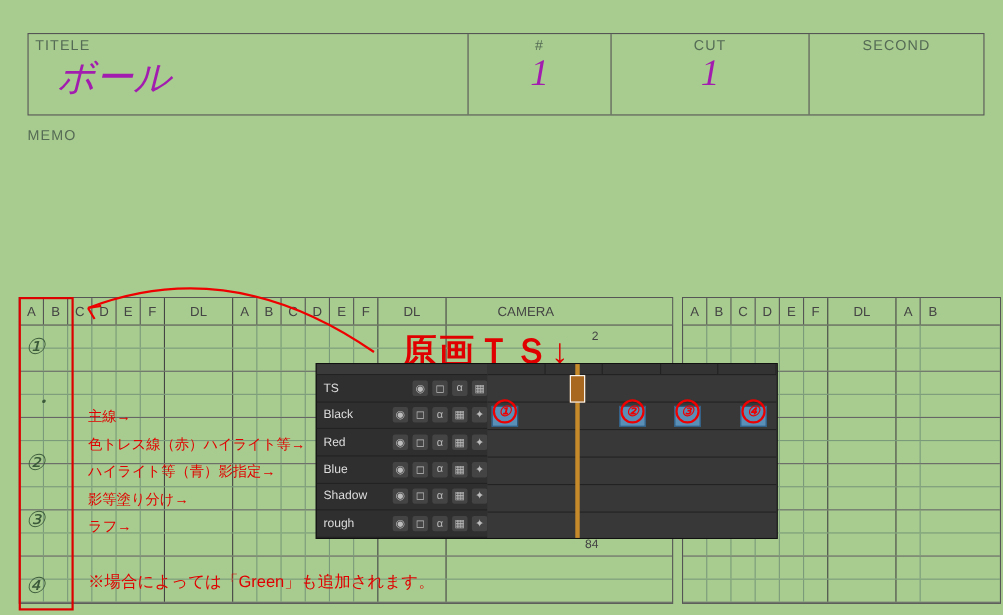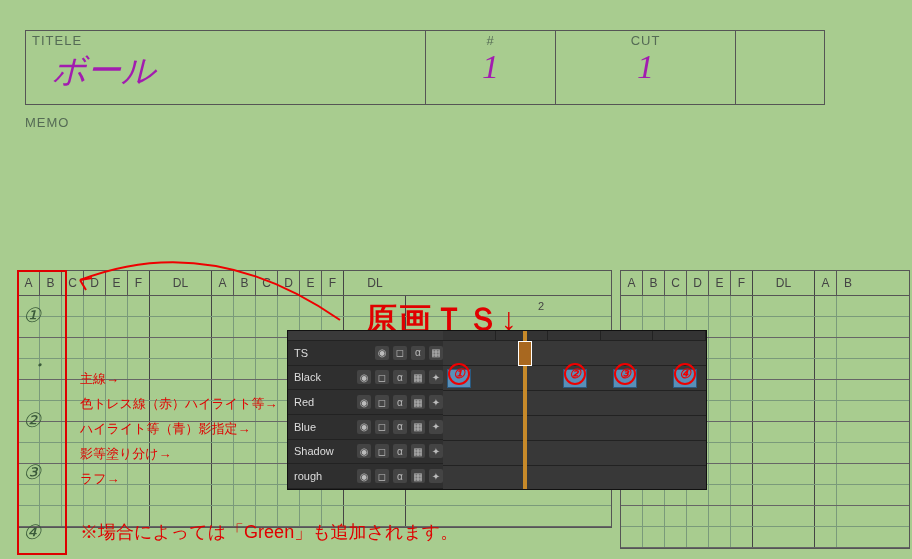--- a/index.html
+++ b/index.html
@@ -8,21 +8,21 @@
     font-family: sans-serif;
     width: 912px;
     height: 559px;
     position: relative;
     overflow: hidden;
   }
   .header-box {
     position: absolute;
     top: 30px;
     left: 25px;
-    width: 800px;
+    width: 870px;
     height: 75px;
     border: 1px solid #555;
     display: flex;
   }
   .header-cell {
     border-right: 1px solid #555;
     position: relative;
     padding: 2px 6px;
   }
   .header-cell:last-child { border-right: none; }
@@ -133,21 +133,21 @@
     color: #e00000;
     font-size: 32px;
     font-weight: bold;
     letter-spacing: 2px;
   }
   .annot-note {
     position: absolute;
     left: 80px;
     top: 520px;
     color: #e00000;
-    font-size: 18px;
+    font-size: 15px;
   }
 
   
   .panel {
     position: absolute;
     left: 287px;
     top: 330px;
     width: 420px;
     height: 160px;
     background: #2f2f2f;
@@ -255,40 +255,42 @@
   </div>
   <div class="header-cell hc-num">
     <div class="header-label">#</div>
     <div class="header-value">1</div>
   </div>
   <div class="header-cell hc-cut">
     <div class="header-label">CUT</div>
     <div class="header-value">1</div>
   </div>
   <div class="header-cell hc-sec">
+    <div class="header-label">SECOND</div>
   </div>
 </div>
 <div class="memo-label">MEMO</div>
 
 <div class="sheet sheet-left">
   <div class="col-head">
     <div class="cw">A</div>
     <div class="cw">B</div>
     <div class="cw">C</div>
     <div class="cw">D</div>
     <div class="cw">E</div>
     <div class="cw group-end">F</div>
     <div class="dl group-end">DL</div>
     <div class="cwr">A</div>
     <div class="cwr">B</div>
     <div class="cwr">C</div>
     <div class="cwr">D</div>
     <div class="cwr">E</div>
     <div class="cwr group-end">F</div>
     <div class="dl group-end">DL</div>
+    <div class="cam">CAMERA</div>
   </div>
   <div class="grid-body" id="gridL">
       <div class="row minor">
         <div class="cw"></div>
         <div class="cw"></div>
         <div class="cw"></div>
         <div class="cw"></div>
         <div class="cw"></div>
         <div class="cw group-end"></div>
         <div class="dl group-end"></div>
@@ -429,20 +431,37 @@
         <div class="cw group-end"></div>
         <div class="dl group-end"></div>
         <div class="cwr"></div>
         <div class="cwr"></div>
         <div class="cwr"></div>
         <div class="cwr"></div>
         <div class="cwr"></div>
         <div class="cwr group-end"></div>
         <div class="dl group-end"></div>
         <div class="cam"></div>
+      </div>
+      <div class="row">
+        <div class="cw"></div>
+        <div class="cw"></div>
+        <div class="cw"></div>
+        <div class="cw"></div>
+        <div class="cw"></div>
+        <div class="cw group-end"></div>
+        <div class="dl group-end"></div>
+        <div class="cwr"></div>
+        <div class="cwr"></div>
+        <div class="cwr"></div>
+        <div class="cwr"></div>
+        <div class="cwr"></div>
+        <div class="cwr group-end"></div>
+        <div class="dl group-end"></div>
+        <div class="cam">84</div>
       </div>
       <div class="row minor">
         <div class="cw"></div>
         <div class="cw"></div>
         <div class="cw"></div>
         <div class="cw"></div>
         <div class="cw"></div>
         <div class="cw group-end"></div>
         <div class="dl group-end"></div>
         <div class="cwr"></div>

